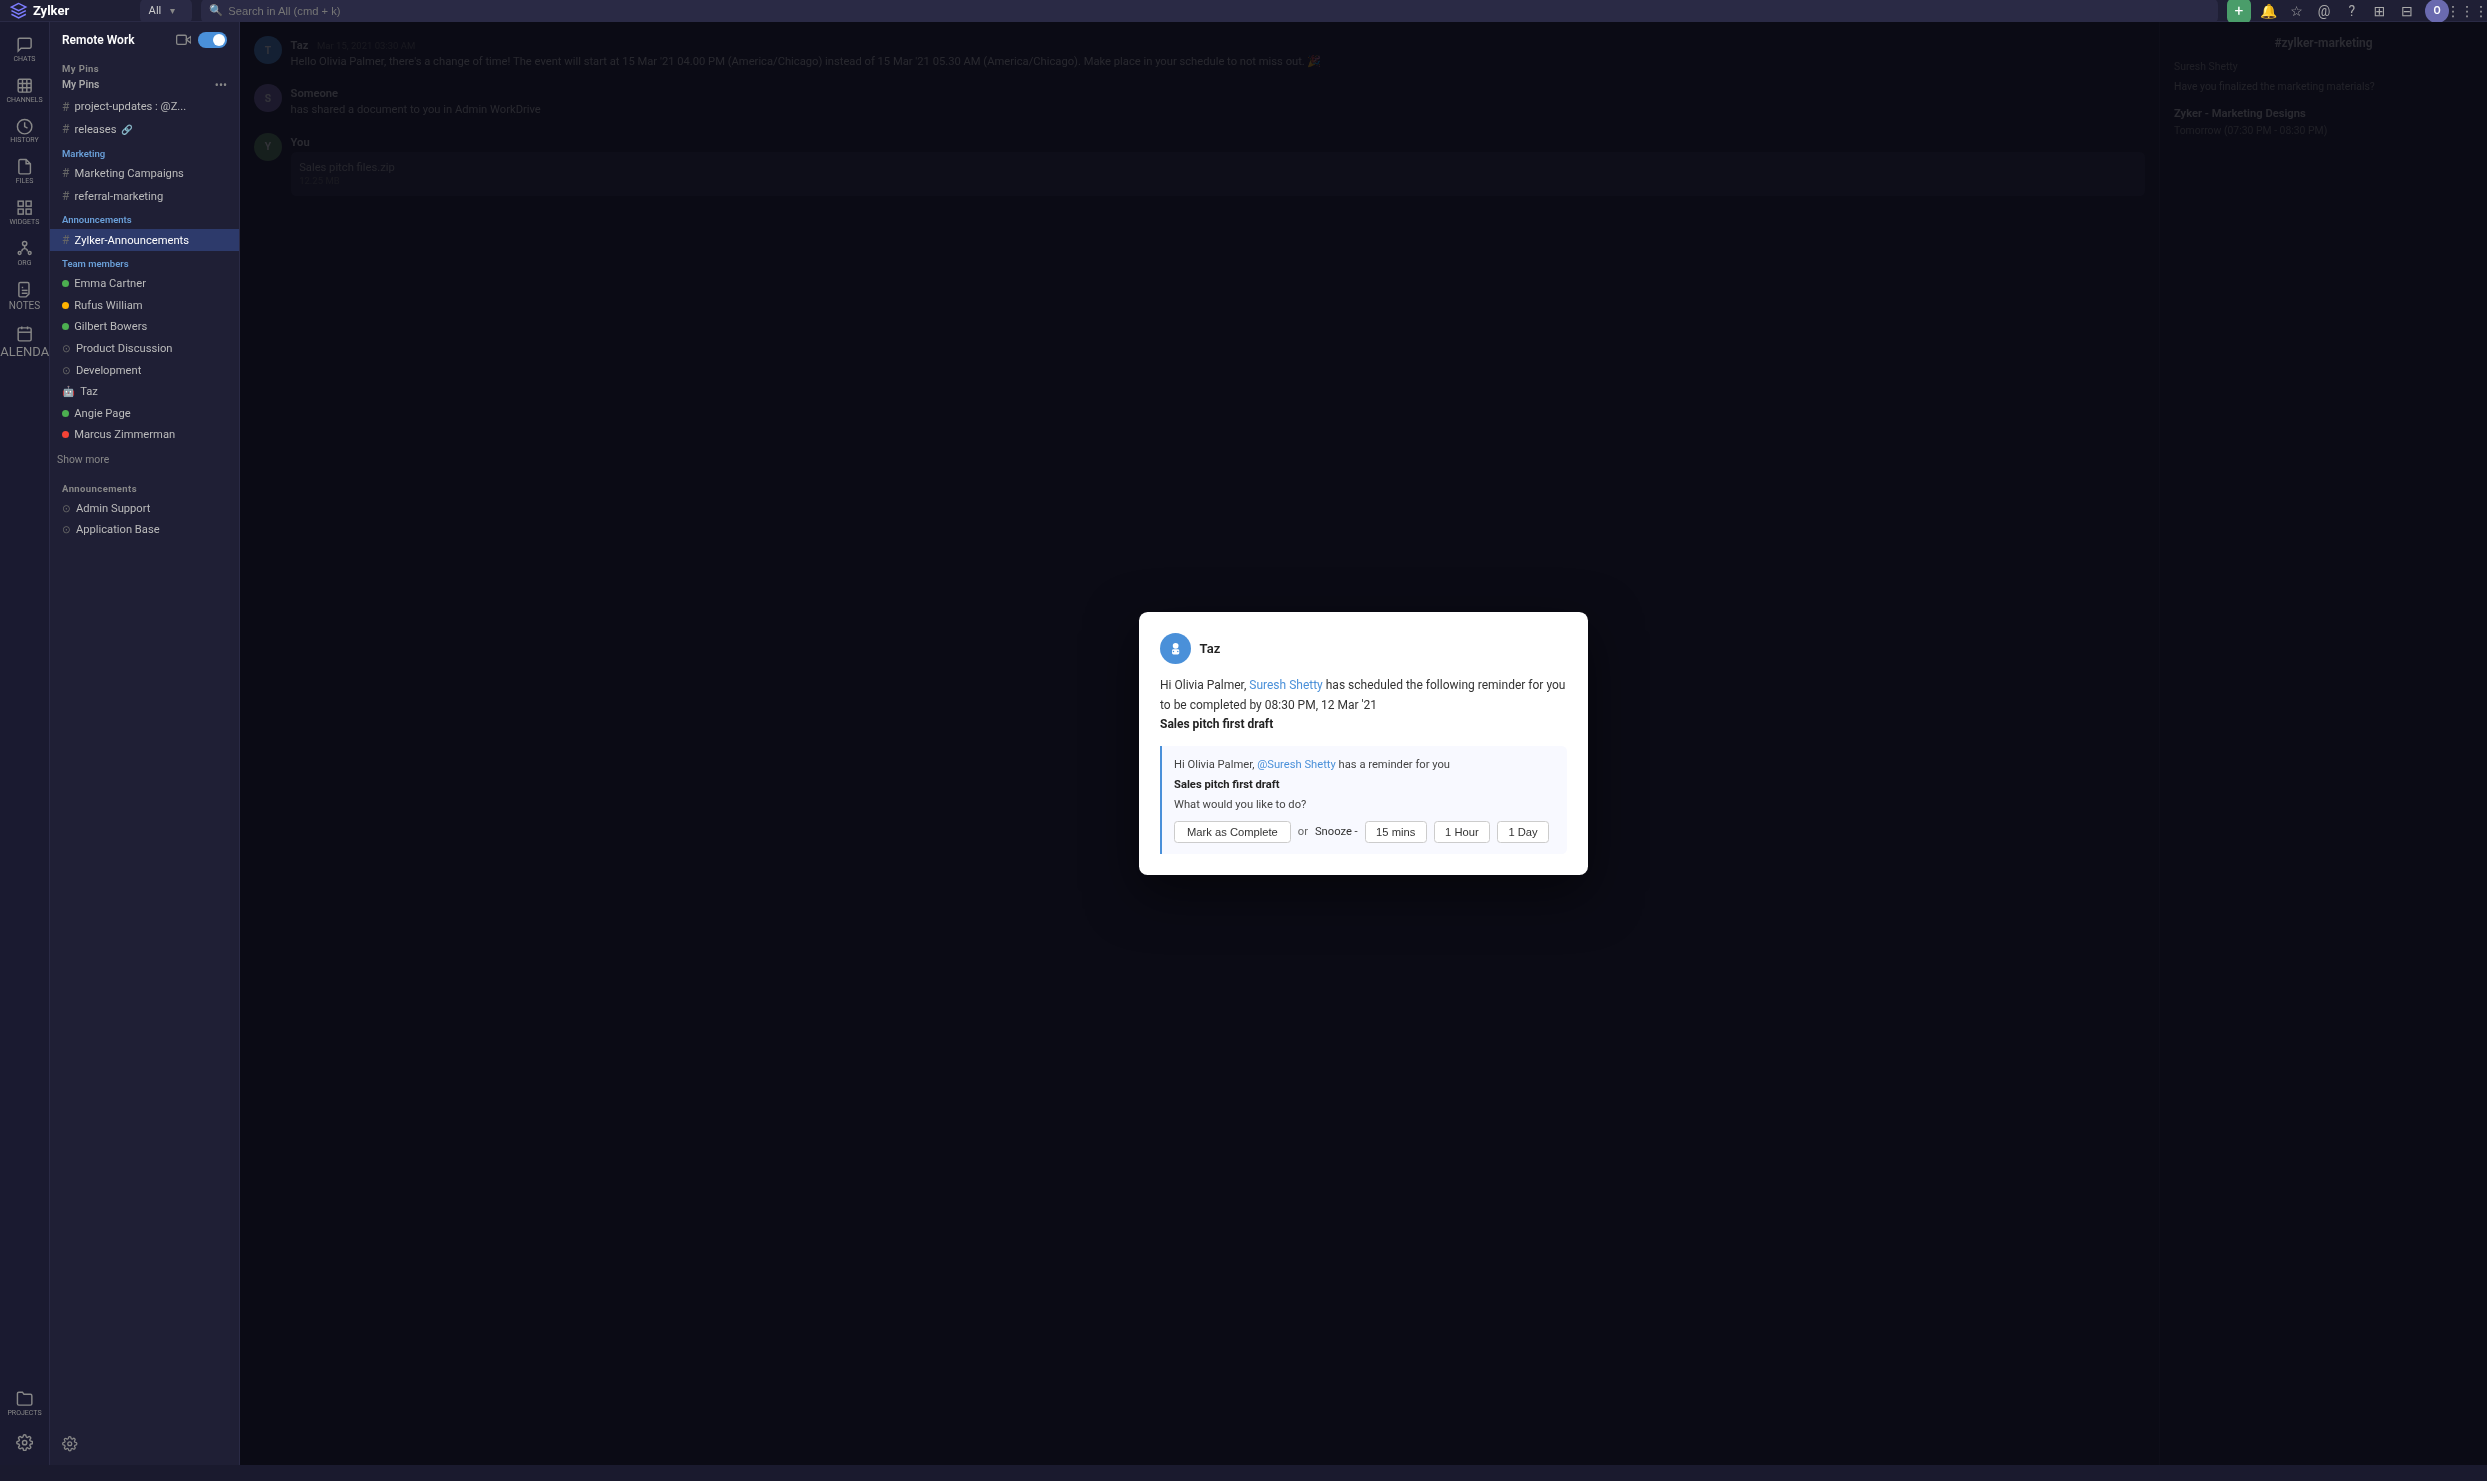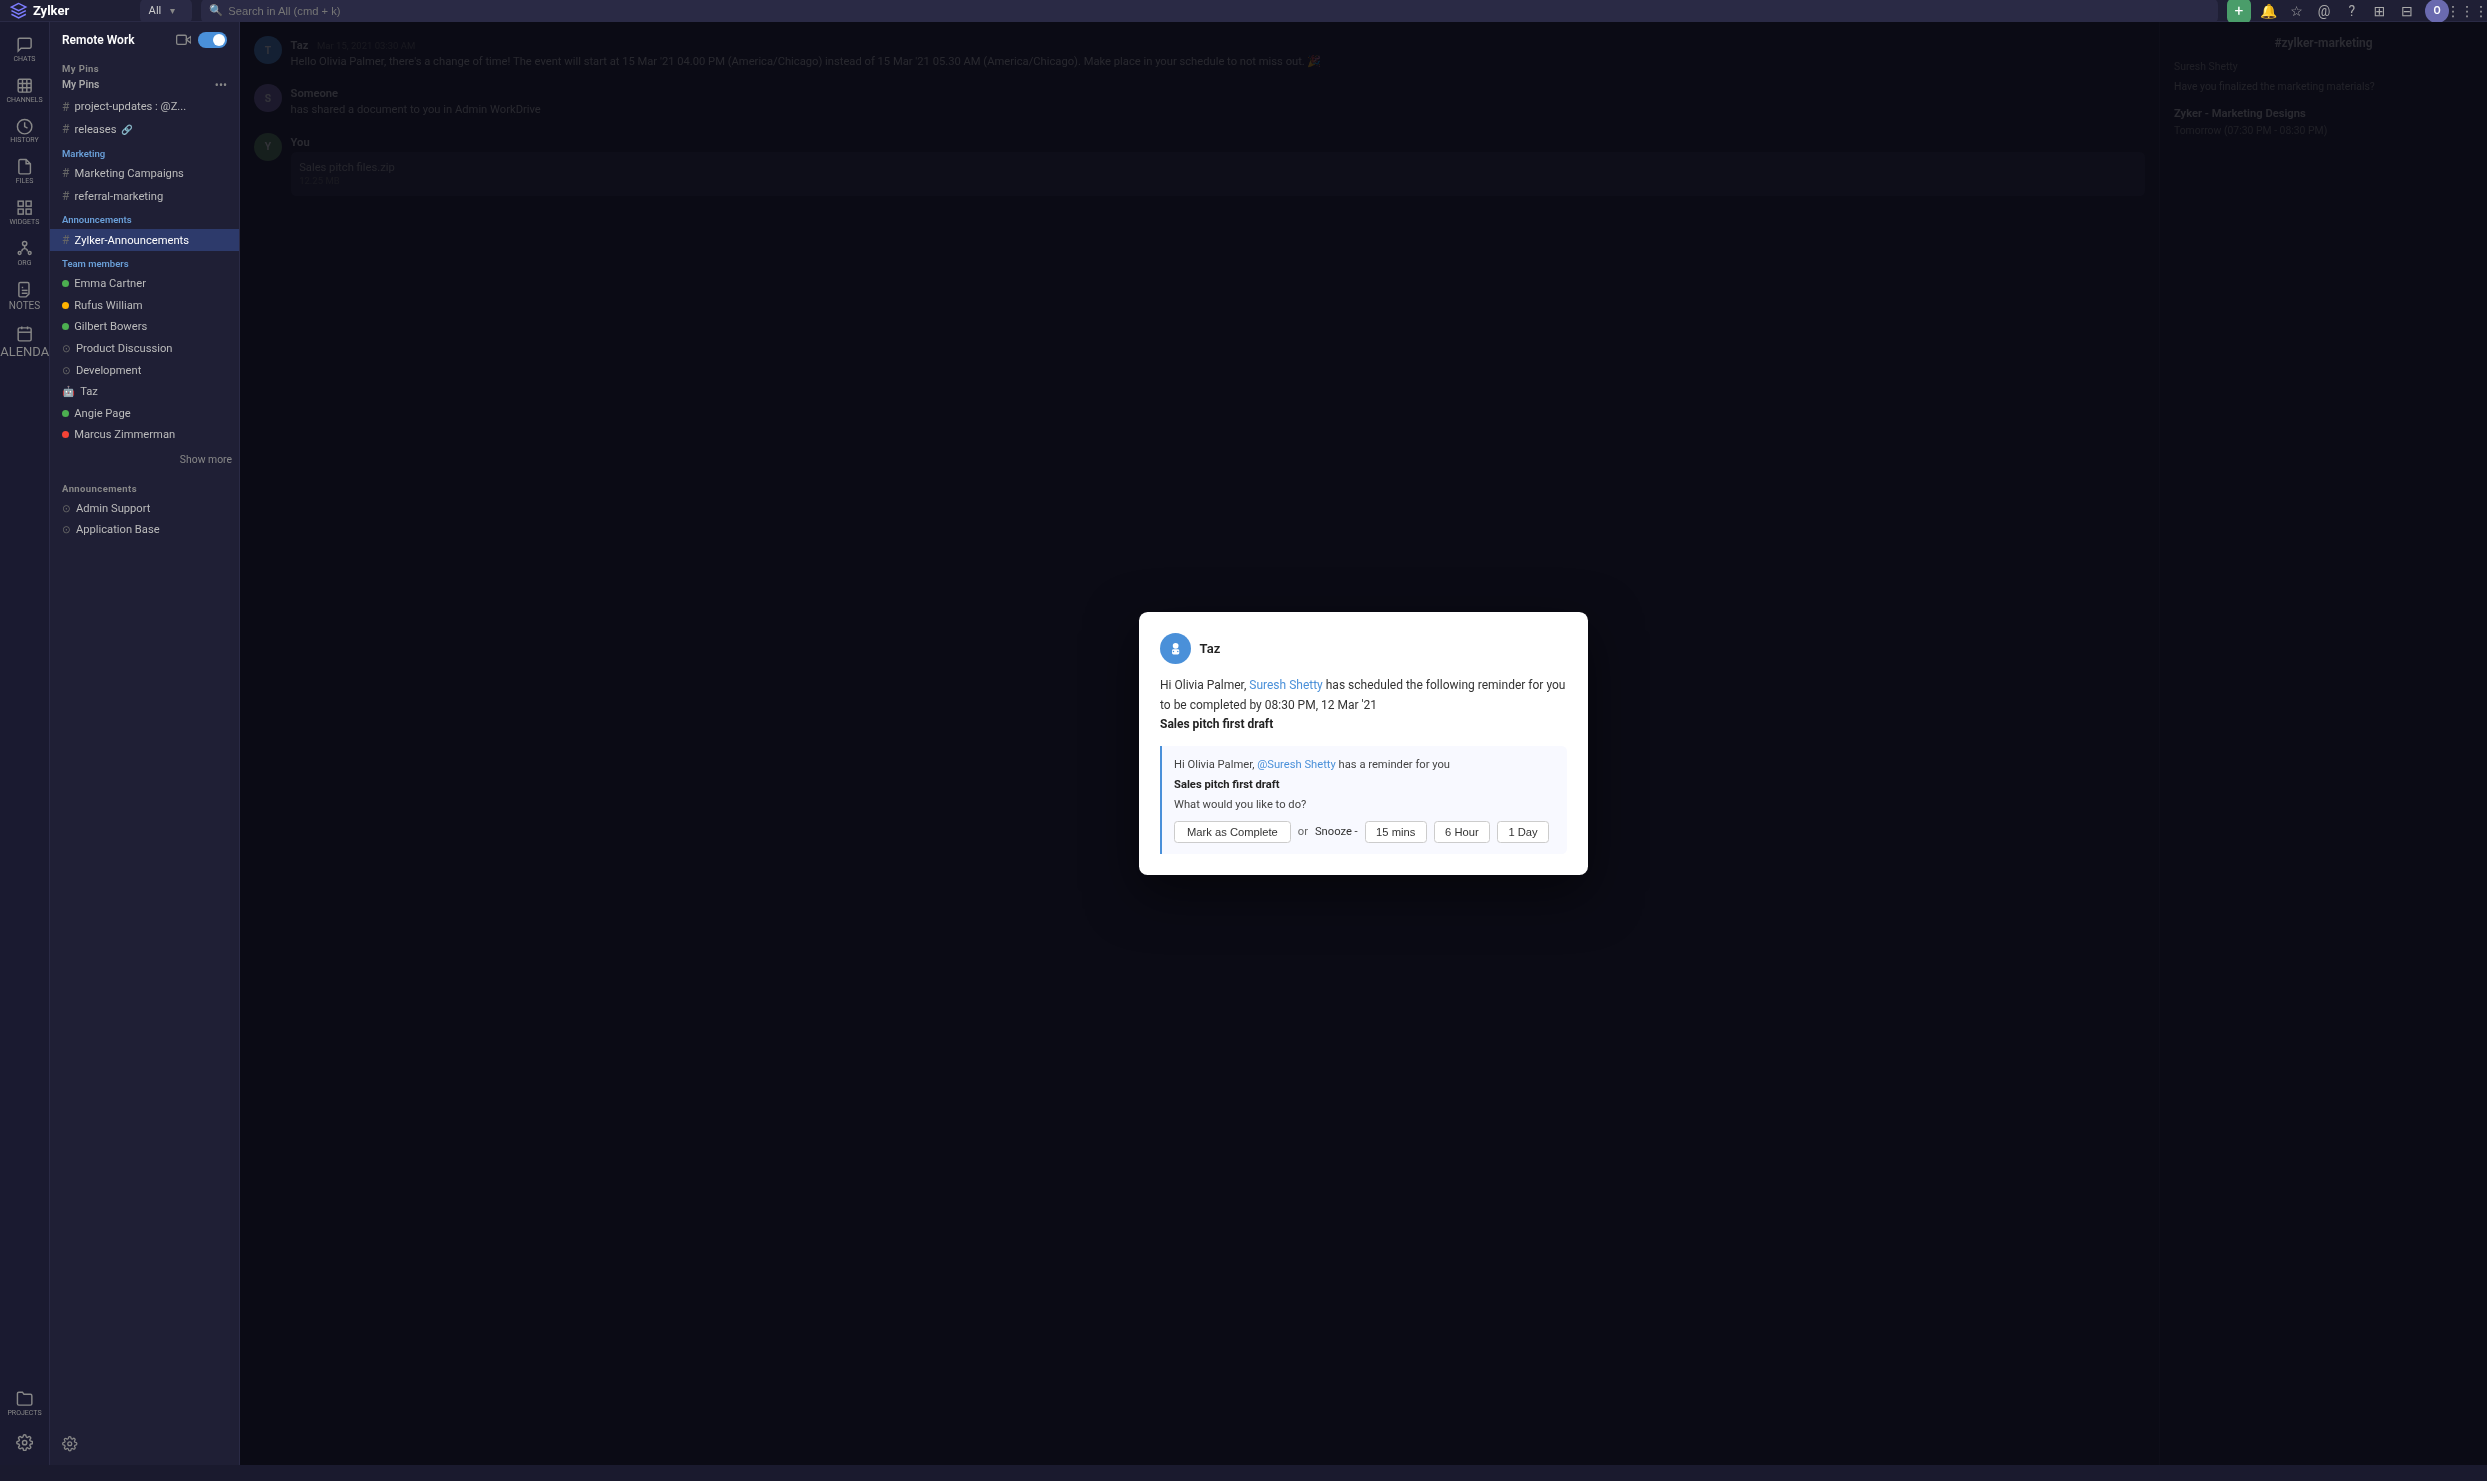--- a/index.html
+++ b/index.html
@@ -65,21 +65,21 @@
       font-size: 11.2px; color: #bbb; cursor: pointer; border-radius: 0;
       white-space: nowrap; overflow: hidden; text-overflow: ellipsis;
     }
     .channel-item.active { background: #2d3a6b; color: #fff; }
     .channel-item .hash { color: #666; font-size: 12px; }
     .channel-item .dot { width: 7px; height: 7px; border-radius: 50%; flex-shrink: 0; }
     .dot-green { background: #4caf50; }
     .dot-yellow { background: #ffb300; }
     .dot-red { background: #f44336; }
 
-    .show-more { text-align: right; font-size: 10.4px; color: #888; padding: 7px; cursor: pointer; }
+    .show-more { text-align: left; font-size: 10.4px; color: #888; padding: 7px; cursor: pointer; }
 
     .conversations-title { font-size: 9.5px; font-weight: 700; color: #888; padding: 10.4px 12px 3.5px; letter-spacing: 0.4px; }
 
     
     .content-area { flex: 1; display: flex; overflow: hidden; position: relative; background: #16162a; }
 
     
     .chat-main { flex: 1; display: flex; flex-direction: column; overflow: hidden; }
     .chat-messages { flex: 1; overflow-y: auto; padding: 14px; opacity: 0.35; }
     .chat-message { display: flex; gap: 8.6px; margin-bottom: 14px; }
@@ -400,21 +400,21 @@
 
         <div class="notif-inner-card">
     <div style="margin-bottom:1.7px;">Hi Olivia Palmer, <a href="#" style="color:#4a90d9;text-decoration:none;">@Suresh Shetty</a> has a reminder for you</div>
     <div style="font-weight:700;color:#222;margin-bottom:1.7px;">Sales pitch first draft</div>
     <div style="margin-bottom:7px;">What would you like to do?</div>
     <div style="display:flex;align-items:center;gap:7px;flex-wrap:wrap;">
       <button class="btn-complete">Mark as Complete</button>
       <span class="or-text">or</span>
       <span class="btn-snooze-label">Snooze -</span>
       <button class="btn-time">15 mins</button>
-      <button class="btn-time">6 Hour</button>
+      <button class="btn-time">1 Hour</button>
       <button class="btn-time">1 Day</button>
     </div>
   </div>
 
       </div>
     </div>
 
   </div>
 </div>
 

